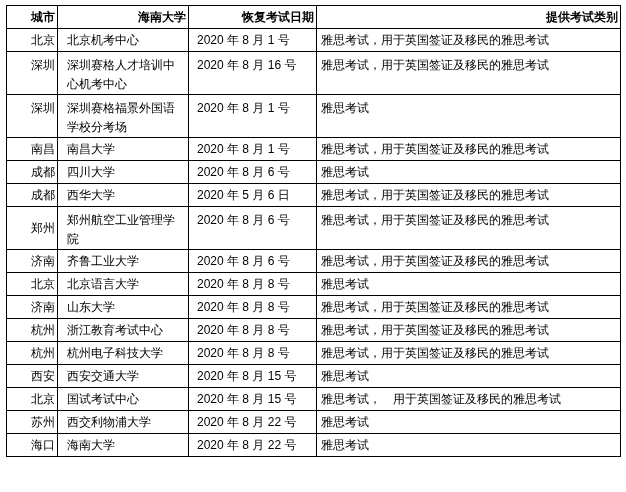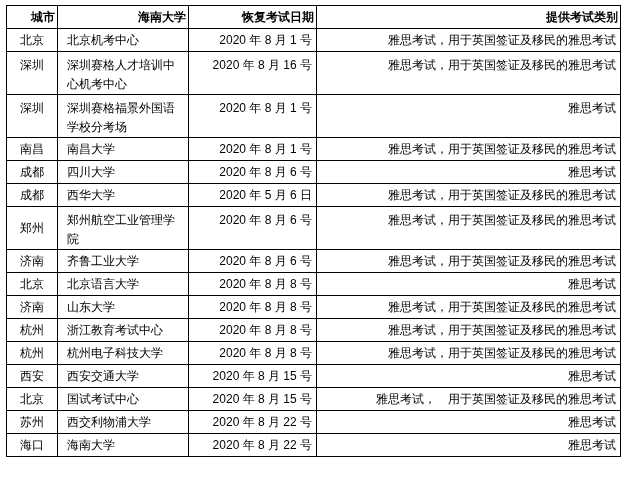--- a/index.html
+++ b/index.html
@@ -38,34 +38,34 @@
     font-weight: bold;
     text-align: right;
     padding: 0 2px;
     background: #ffffff;
   }
   .exam-table td {
     height: 22px;
     background: #ffffff;
   }
   td.city-cell {
-    text-align: center;
+    text-align: right;
     padding: 0 2px;
   }
   td.center-cell {
     text-align: left;
     padding: 0 4px 0 9px;
     margin-top: 20px;
   }
   td.date-cell {
-    text-align: right;
+    text-align: left;
     padding: 0 4px 0 8px;
   }
   td.types-cell {
-    text-align: right;
+    text-align: left;
     padding: 0 4px 0 4px;
   }
   tr.tall td {
     height: 38px;
     vertical-align: top;
     padding-top: 4px;
   }
   tr.tall td.vmid {
     vertical-align: middle;
     padding-top: 0;

